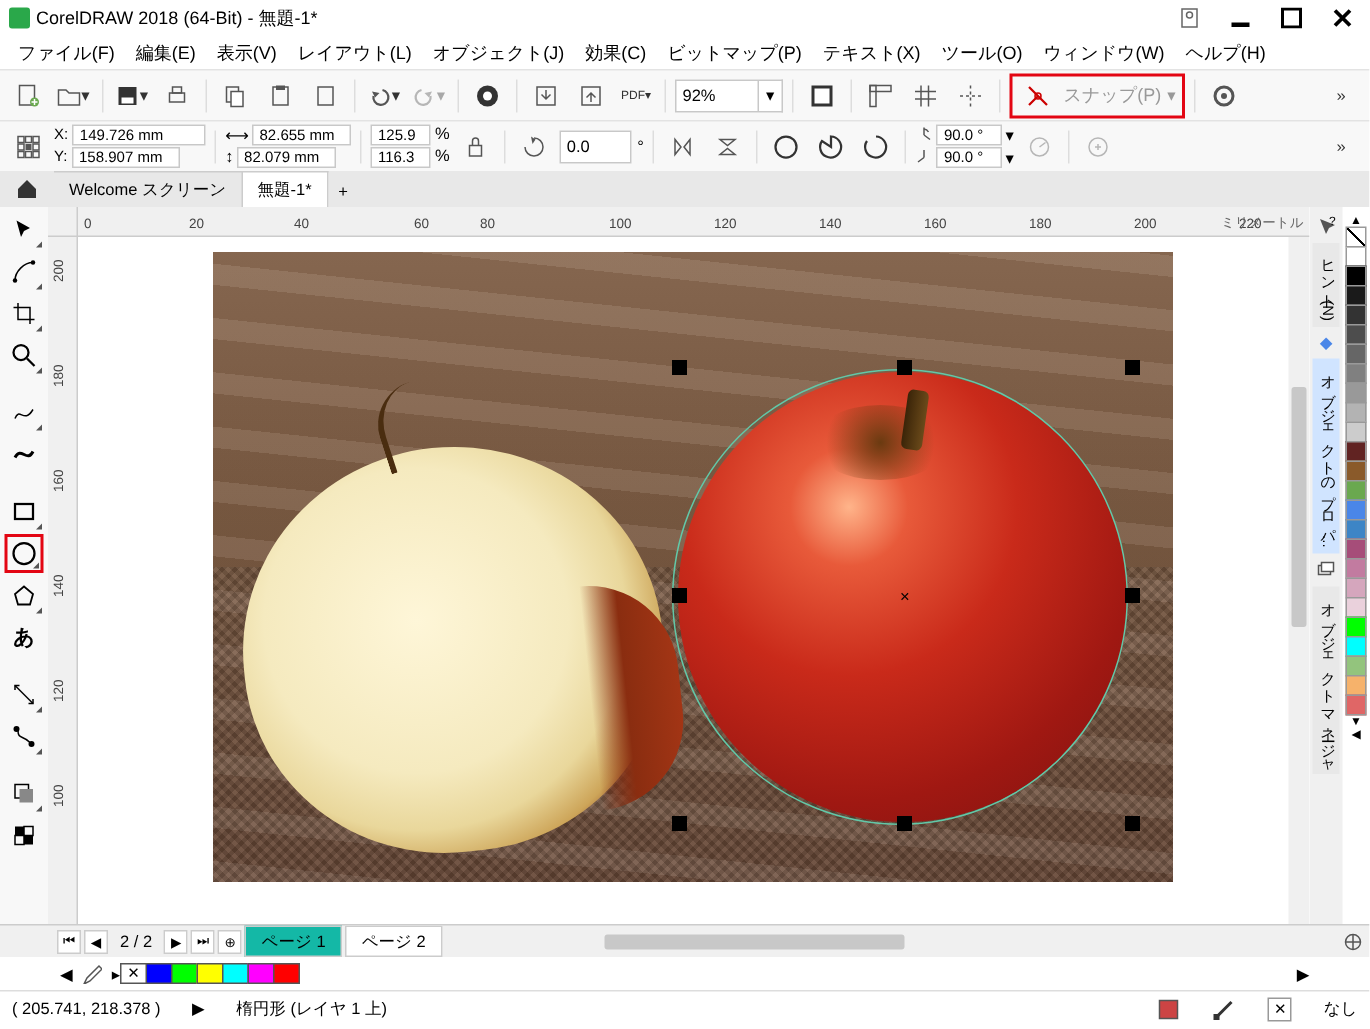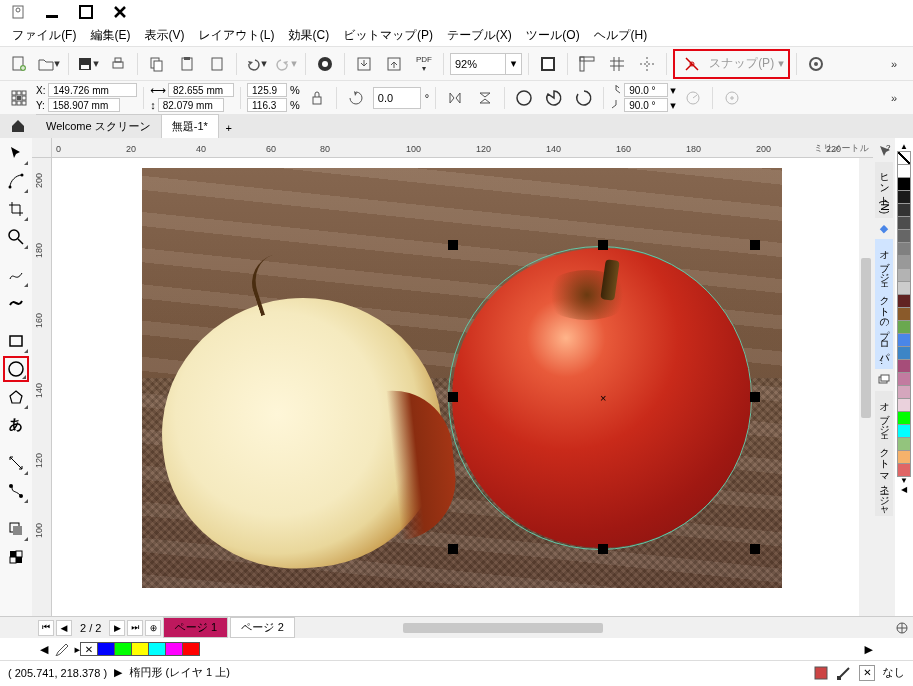--- a/index.html
+++ b/index.html
@@ -66,42 +66,46 @@
 .right-col { width: 22px; background: #f0f0f0; display: flex; flex-direction: column; align-items: center; gap: 4px; padding-top: 6px; }
 .right-tab { writing-mode: vertical-rl; font-size: 10px; padding: 4px 2px; background: #e8e8e8; }
 
 .palette-col { width: 18px; display: flex; flex-direction: column; align-items: center; padding-top: 4px; gap: 0; }
 .pal-swatch { width: 14px; height: 14px; border: 1px solid #999; margin-bottom: -1px; }
 .pal-nocolor { position: relative; background: #fff; }
 .pal-nocolor::after { content: ""; position: absolute; inset: 0; background: linear-gradient(45deg, transparent 45%, #000 45% 55%, transparent 55%); }
 
 .pager { height: 22px; display: flex; align-items: center; background: #f0f0f0; border-top: 1px solid #ccc; padding: 0 4px; gap: 2px; }
 .pager-btn { width: 16px; height: 16px; display: flex; align-items: center; justify-content: center; border: 1px solid #ccc; background: #fff; font-size: 9px; }
-.page-tab { padding: 2px 10px; background: #be185d; border: 1px solid #ccc; font-size: 11px; }
+.page-tab { padding: 2px 10px; background: #14b8a6; border: 1px solid #ccc; font-size: 11px; }
 .page-tab.active { background: #fff; }
 .hscroll-track { flex: 1; height: 14px; background: #f0f0f0; margin: 0 6px; position: relative; }
 .hscroll-thumb { position: absolute; left: 100px; width: 200px; top: 2px; height: 10px; background: #c8c8c8; border-radius: 2px; }
 
 .bottom-palette { height: 22px; display: flex; align-items: center; padding: 0 40px; gap: 0; background: #fff; }
 .bp-swatch { width: 18px; height: 14px; border: 1px solid #555; margin-right: -1px; }
 .bp-nocolor { background: #fff; position: relative; }
 .bp-nocolor::after { content: "✕"; position: absolute; inset: 0; font-size: 10px; display: flex; align-items: center; justify-content: center; }
 
 .statusbar { height: 24px; display: flex; align-items: center; padding: 0 8px; border-top: 1px solid #ddd; justify-content: space-between; font-size: 11px; }
-.status-left, .status-mid, .status-right { display: flex; align-items: center; gap: 7px; }
+.status-left, .status-mid, .status-right { display: flex; align-items: center; gap: 21px; }
 .fill-swatch { width: 16px; height: 16px; background: #66ffcc; border: 1px solid #999; }
 .nofill-swatch { width: 16px; height: 16px; background: #fff; border: 1px solid #999; position: relative; }
 .nofill-swatch::after { content: "✕"; position: absolute; inset: 0; display: flex; align-items: center; justify-content: center; font-size: 10px; }
 
 svg { display: block; }
 </style>
 </head>
 <body>
 
 <div class="titlebar">
+  <div class="titlebar-left">
+    <span class="app-icon"></span>
+    <span class="titlebar-title">CorelDRAW 2018 (64-Bit) - 無題-1*</span>
+  </div>
   <div class="titlebar-right">
     <span class="win-btn">
         <svg width="16" height="16">
           <rect x="3" y="2" width="10" height="12" fill="none" stroke="#666"></rect>
           <circle cx="8" cy="6" r="2" fill="none" stroke="#666"></circle>
         </svg>
       </span>
     <span class="win-btn">
         <svg width="14" height="14">
           <rect x="1" y="10" width="12" height="3" fill="#000"></rect>
@@ -118,24 +122,26 @@
         </svg>
       </span>
   </div>
 </div>
 
 <div class="menubar">
   <span>ファイル(F)</span>
   <span>編集(E)</span>
   <span>表示(V)</span>
   <span>レイアウト(L)</span>
+  <span>オブジェクト(J)</span>
   <span>効果(C)</span>
   <span>ビットマップ(P)</span>
-  <span>テーブル(X)</span>
+  <span>テキスト(X)</span>
   <span>ツール(O)</span>
+  <span>ウィンドウ(W)</span>
   <span>ヘルプ(H)</span>
 </div>
 
 <div class="toolbar1">
   <span class="tb-btn">
       <svg width="16" height="16">
         <rect x="2" y="1" width="10" height="13" fill="none" stroke="#555"></rect>
         <circle cx="12" cy="12" r="3" fill="#6aa84f"></circle>
         <path d="M12 10v4M10 12h4" stroke="#fff"></path>
       </svg>
@@ -194,21 +200,21 @@
         <rect x="2" y="2" width="12" height="12" fill="none" stroke="#555"></rect>
         <path d="M8 4v6M5 7l3 3 3-3" fill="none" stroke="#555"></path>
       </svg>
     </span>
   <span class="tb-btn">
       <svg width="16" height="16">
         <rect x="2" y="2" width="12" height="12" fill="none" stroke="#555"></rect>
         <path d="M8 12V6M5 9l3-3 3 3" fill="none" stroke="#555"></path>
       </svg>
     </span>
-  <span class="tb-btn" style="font-size:8px;flex-direction:column">
+  <span class="tb-btn" style="font-size:8px;flex-direction:row">
       <span>PDF</span>
       <span>▾</span>
     </span>
   <div class="tb-sep"></div>
   <div class="tb-dropdown">
     <input class="tb-input" style="width: 56px;" value="92%">
     <span class="arrow">▾</span>
   </div>
   <div class="tb-sep"></div>
   <span class="tb-btn">
@@ -473,21 +479,21 @@
         </svg>
       </div>
   </div>
 
   <div class="canvas-area">
     <div class="ruler-corner"></div>
     <div class="ruler-h">
       <span class="tick" style="left:4px">0</span>
       <span class="tick" style="left:74px">20</span>
       <span class="tick" style="left:144px">40</span>
-      <span class="tick" style="left:214px">60</span>
+      <span class="tick" style="left:224px">60</span>
       <span class="tick" style="left:268px">80</span>
       <span class="tick" style="left:354px">100</span>
       <span class="tick" style="left:424px">120</span>
       <span class="tick" style="left:494px">140</span>
       <span class="tick" style="left:564px">160</span>
       <span class="tick" style="left:634px">180</span>
       <span class="tick" style="left:704px">200</span>
       <span class="tick" style="left:774px">220</span>
       <span class="unit-label">ミリメートル</span>
     </div>

